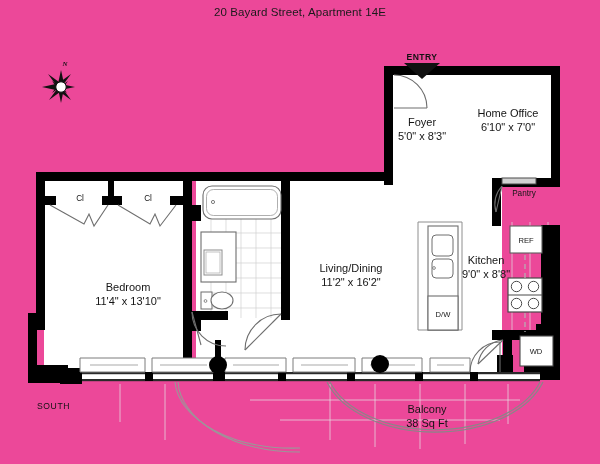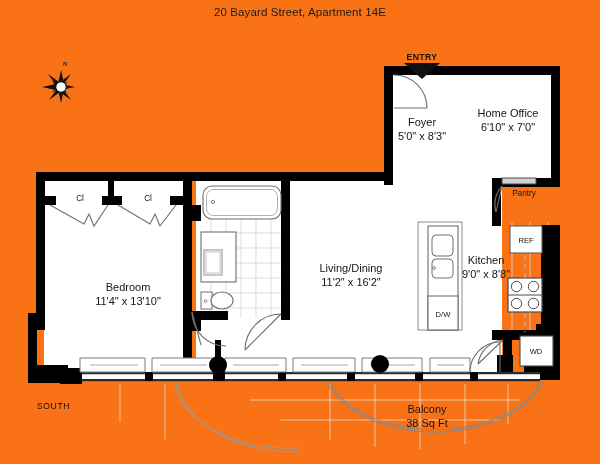--- a/index.html
+++ b/index.html
@@ -10,21 +10,21 @@
   body {
     width: 600px;
     height: 464px;
     font-family: "Liberation Sans", sans-serif;
     overflow: hidden;
   }
   #plan-root {
     position: relative;
     width: 600px;
     height: 464px;
-    background: #f97316;
+    background: #ec4899;
   }
   #plan-title {
     position: absolute;
     top: 6px;
     left: 0;
     width: 600px;
     text-align: center;
     font-size: 11.5px;
     color: #1a1a1a;
     letter-spacing: 0.1px;

